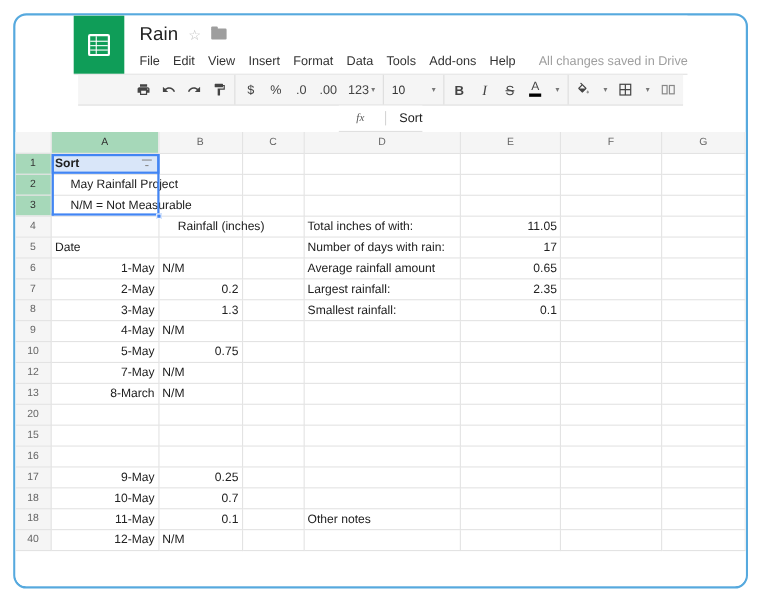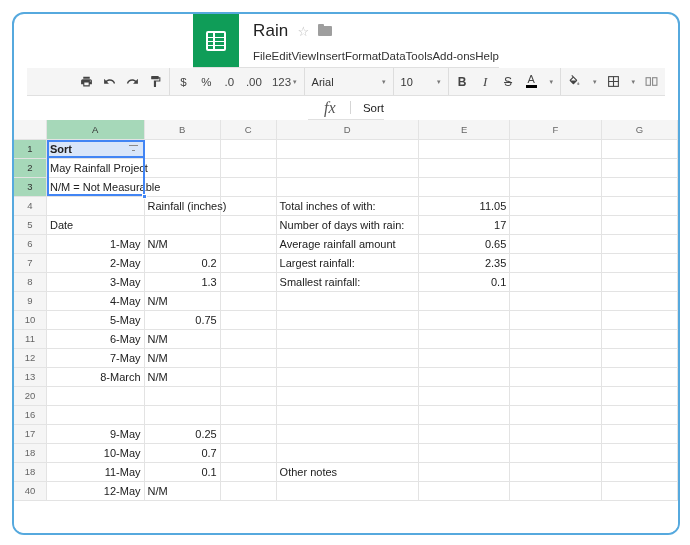--- a/index.html
+++ b/index.html
@@ -98,20 +98,21 @@
     content: "";
     position: absolute;
     left: 0; top: -2.5px;
     width: 6px; height: 3px;
     background: #9e9e9e;
     border-radius: 1px 1px 0 0;
   }
   .menubar {
     display: flex;
     align-items: center;
+    gap: 12px;
     margin-top: 5px;
     height: 18px;
   }
   .menu-item {
     font-size: 11.5px;
     color: #333333;
     cursor: default;
     white-space: nowrap;
   }
   .save-status {
@@ -197,21 +198,21 @@
     align-items: center;
     height: 24px;
     background: #ffffff;
     border-bottom: 1px solid #e0e0e0;
     flex: none;
     padding-left: 16px;
   }
   .fx-label {
     font-family: "Liberation Serif", serif;
     font-style: italic;
-    font-size: 16px;
+    font-size: 10px;
     color: #555555;
     width: 26px;
   }
   .fx-divider {
     width: 1px; height: 13px;
     background: #d5d5d5;
     margin-right: 12px;
   }
   .fx-content {
     font-size: 11.5px;
@@ -272,21 +273,21 @@
   }
   td.rowhead.sel {
     background: #a6d8b9;
     color: #333333;
   }
   td.num { text-align: right; padding-right: 5px; margin-top: 13px; }
   td.txt { text-align: left; }
   td.overflow { overflow: visible; position: relative; z-index: 2; }
   .ovf-text {
     position: absolute;
-    left: 3px;
+    left: 17px;
     top: 50%;
     transform: translateY(-50%);
     white-space: nowrap;
   }
 
   
   .sel-cell {
     position: relative;
     background: #d9e6f9;
   }
@@ -354,20 +355,21 @@
       <div class="menubar">
         <span class="menu-item">File</span>
         <span class="menu-item">Edit</span>
         <span class="menu-item">View</span>
         <span class="menu-item">Insert</span>
         <span class="menu-item">Format</span>
         <span class="menu-item">Data</span>
         <span class="menu-item">Tools</span>
         <span class="menu-item">Add-ons</span>
         <span class="menu-item">Help</span>
+        <span class="save-status">All changes saved in Drive</span>
       </div>
     </div>
   </div>
 
   <div class="toolbar">
     <div class="tb-group">
       <span class="tb-btn">
         <svg width="13" height="13" viewBox="0 0 24 24" fill="#444">
               <path d="M19 8H5c-1.66 0-3 1.34-3 3v6h4v4h12v-4h4v-6c0-1.66-1.34-3-3-3zm-3 11H8v-5h8v5zm3-7c-.55 0-1-.45-1-1s.45-1 1-1 1 .45 1 1-.45 1-1 1zm-1-9H6v4h12V3z"></path>
             </svg>
@@ -388,26 +390,20 @@
             </svg>
       </span>
     </div>
     <div class="tb-group">
       <span class="tb-btn">$</span>
       <span class="tb-btn">%</span>
       <span class="tb-btn">.0</span>
       <span class="tb-btn">.00</span>
       <span class="tb-btn">
         <span>123</span>
-        <span class="caret">▾</span>
-      </span>
-    </div>
-    <div class="tb-group">
-      <span class="tb-btn font-box">
-        <span>Arial</span>
         <span class="caret">▾</span>
       </span>
     </div>
     <div class="tb-group">
       <span class="tb-btn size-box">
         <span>10</span>
         <span class="caret">▾</span>
       </span>
     </div>
     <div class="tb-group">
@@ -584,30 +580,20 @@
               <td class="rowhead">10</td>
               <td class="num">5-May</td>
               <td class="num">0.75</td>
               <td class="txt"></td>
               <td class="txt"></td>
               <td class="txt"></td>
               <td class="txt"></td>
               <td class="txt"></td>
             </tr>
             <tr>
-              <td class="rowhead">11</td>
-              <td class="num">6-May</td>
-              <td class="txt">N/M</td>
-              <td class="txt"></td>
-              <td class="txt"></td>
-              <td class="txt"></td>
-              <td class="txt"></td>
-              <td class="txt"></td>
-            </tr>
-            <tr>
               <td class="rowhead">12</td>
               <td class="num">7-May</td>
               <td class="txt">N/M</td>
               <td class="txt"></td>
               <td class="txt"></td>
               <td class="txt"></td>
               <td class="txt"></td>
               <td class="txt"></td>
             </tr>
             <tr>
@@ -624,20 +610,30 @@
               <td class="rowhead">20</td>
               <td class="txt"></td>
               <td class="txt"></td>
               <td class="txt"></td>
               <td class="txt"></td>
               <td class="txt"></td>
               <td class="txt"></td>
               <td class="txt"></td>
             </tr>
             <tr>
+              <td class="rowhead">15</td>
+              <td class="txt"></td>
+              <td class="txt"></td>
+              <td class="txt"></td>
+              <td class="txt"></td>
+              <td class="txt"></td>
+              <td class="txt"></td>
+              <td class="txt"></td>
+            </tr>
+            <tr>
               <td class="rowhead">16</td>
               <td class="txt"></td>
               <td class="txt"></td>
               <td class="txt"></td>
               <td class="txt"></td>
               <td class="txt"></td>
               <td class="txt"></td>
               <td class="txt"></td>
             </tr>
             <tr>

